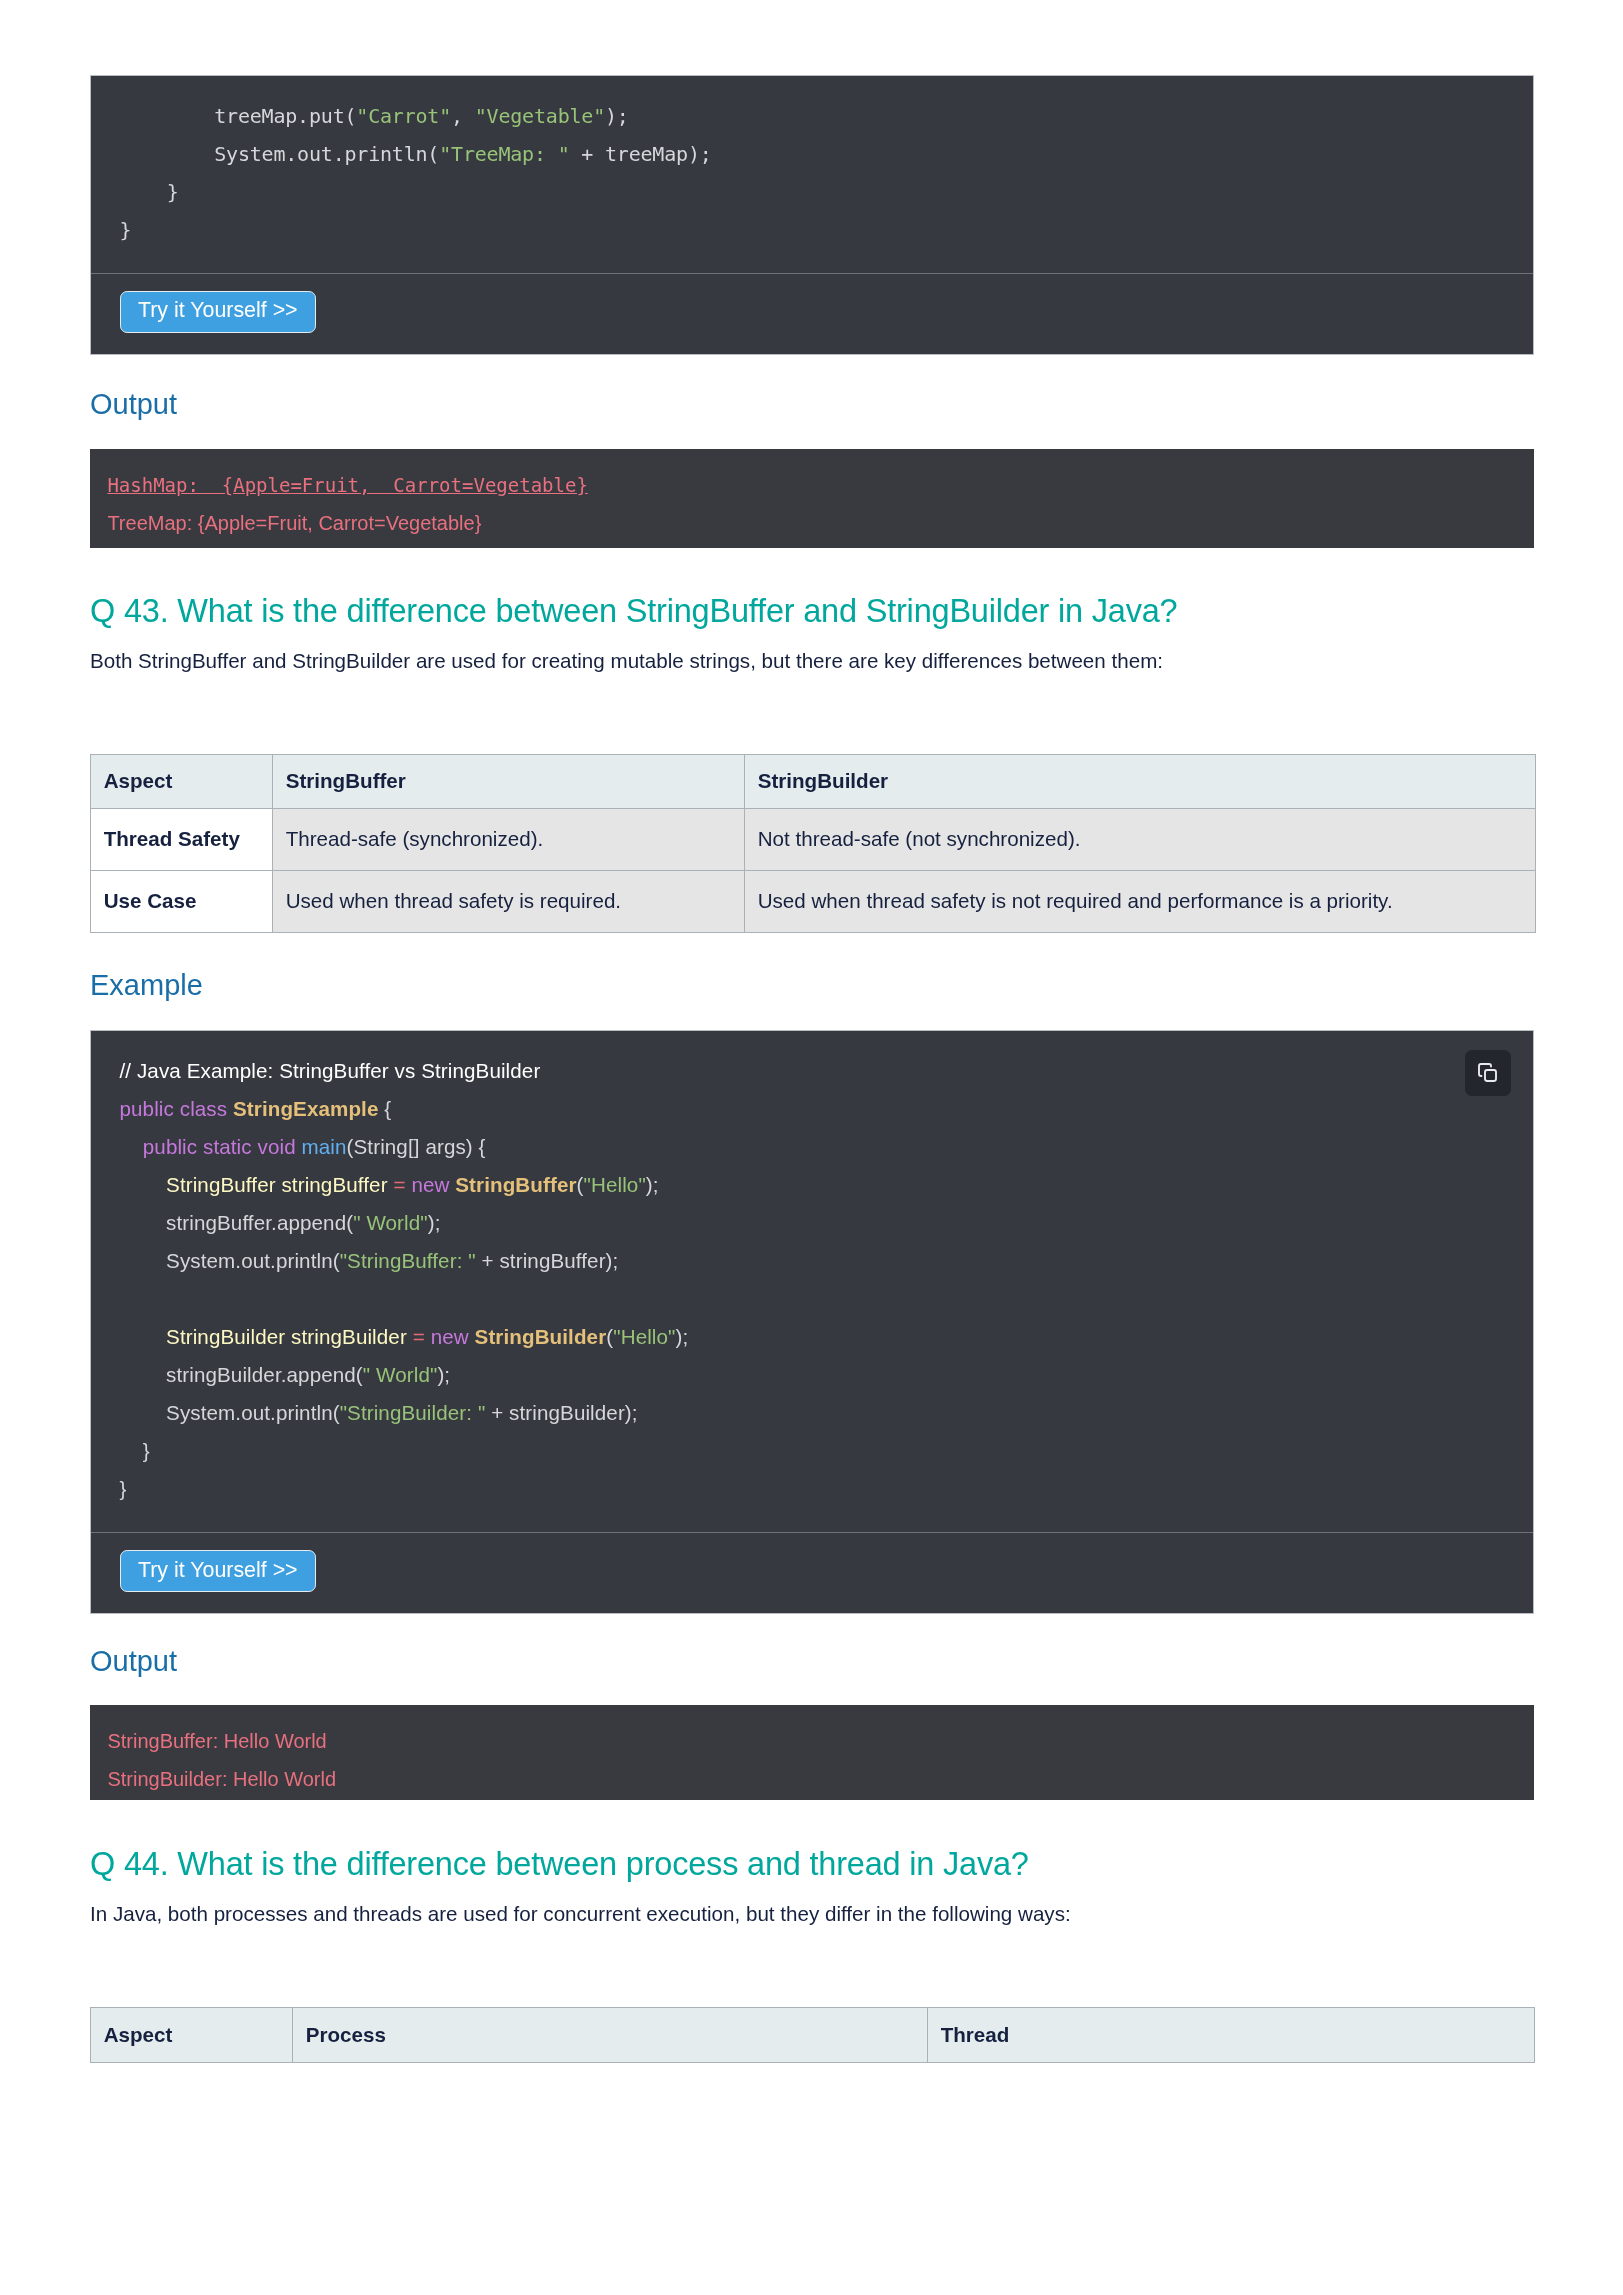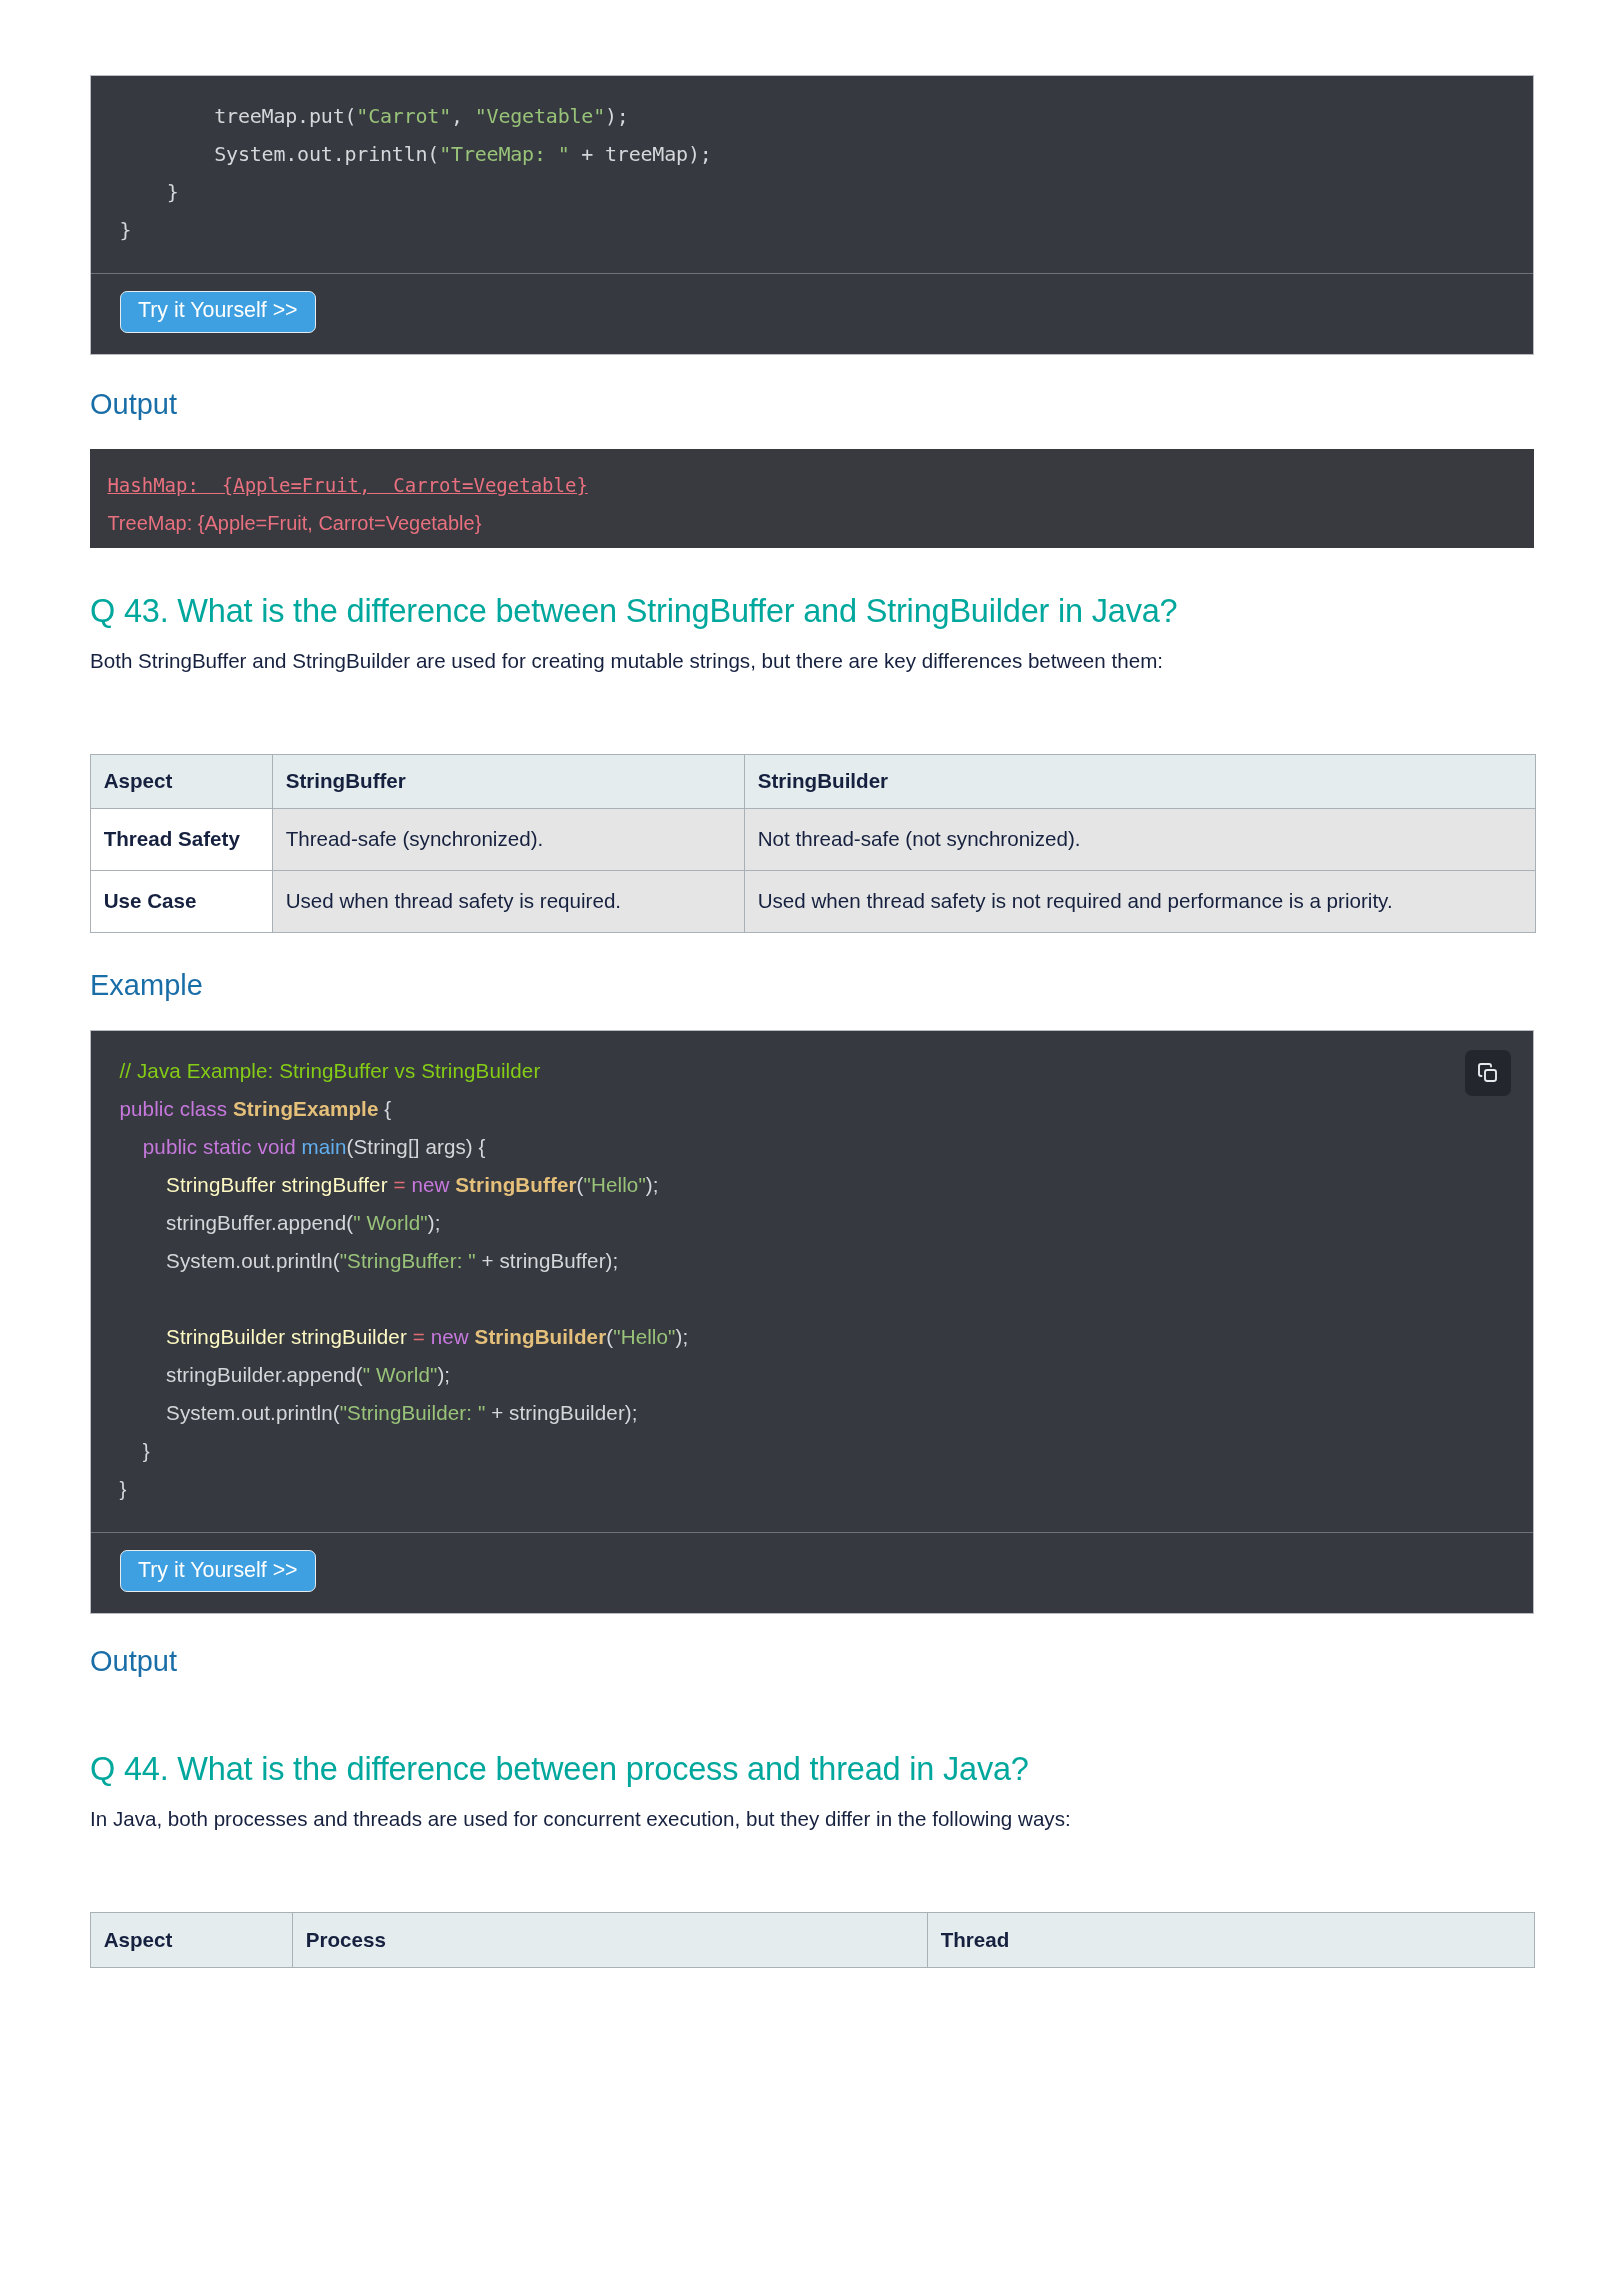--- a/index.html
+++ b/index.html
@@ -47,21 +47,21 @@
     font-family: "Liberation Sans", sans-serif;
     font-size: 20.6px;
     letter-spacing: 0.1px;
   }
   .code-line { min-height: 38px; }
   .tok-str { color: #98c379; }
   .tok-kw { color: #c678dd; }
   .tok-cls { color: #e5c07b; }
   .tok-type { color: #fef9c3; }
   .tok-fn { color: #61afef; }
-  .tok-cmt { color: #84cc16; }
+  .tok-cmt { color: #ffffff; }
   .tok-op { color: #e06c75; }
   .tok-plain { color: #d5d7db; }
   .tok-bold { font-weight: bold; }
 
   .code-sep {
     height: 0.8px;
     background: #6f7378;
     margin: 0;
   }
   .code-footer {
@@ -237,20 +237,24 @@
       <div class="code-body code-body-sans" id="code2"><div class="code-line"><span class="tok-cmt">// Java Example: StringBuffer vs StringBuilder</span></div><div class="code-line"><span class="tok-kw">public class </span><span class="tok-cls tok-bold">StringExample</span><span class="tok-plain"> {</span></div><div class="code-line"><span class="tok-kw">    public static void </span><span class="tok-fn">main</span><span class="tok-plain">(String[] args) {</span></div><div class="code-line"><span class="tok-type">        StringBuffer stringBuffer </span><span class="tok-op">= </span><span class="tok-kw">new </span><span class="tok-cls tok-bold">StringBuffer</span><span class="tok-plain">(</span><span class="tok-str">"Hello"</span><span class="tok-plain">);</span></div><div class="code-line"><span class="tok-plain">        stringBuffer.append(</span><span class="tok-str">" World"</span><span class="tok-plain">);</span></div><div class="code-line"><span class="tok-plain">        System.out.println(</span><span class="tok-str">"StringBuffer: "</span><span class="tok-plain"> + stringBuffer);</span></div><div class="code-line"><span class="tok-plain"> </span></div><div class="code-line"><span class="tok-type">        StringBuilder stringBuilder </span><span class="tok-op">= </span><span class="tok-kw">new </span><span class="tok-cls tok-bold">StringBuilder</span><span class="tok-plain">(</span><span class="tok-str">"Hello"</span><span class="tok-plain">);</span></div><div class="code-line"><span class="tok-plain">        stringBuilder.append(</span><span class="tok-str">" World"</span><span class="tok-plain">);</span></div><div class="code-line"><span class="tok-plain">        System.out.println(</span><span class="tok-str">"StringBuilder: "</span><span class="tok-plain"> + stringBuilder);</span></div><div class="code-line"><span class="tok-plain">    }</span></div><div class="code-line"><span class="tok-plain">}</span></div></div>
       <div class="code-sep"></div>
       <div class="code-footer">
         <span class="try-btn">Try it Yourself &gt;&gt;</span>
       </div>
     </div>
 
     <div style="height:33px"></div>
     <h3 class="h-output">Output</h3>
     <div style="height:28.5px"></div>
+    <div class="out-block" style="height:95px;">
+      <div class="out-line out-sans">StringBuffer: Hello World</div>
+      <div class="out-line out-sans">StringBuilder: Hello World</div>
+    </div>
 
     <div style="height:44px"></div>
     <h2 class="q-head">Q 44. What is the difference between process and thread in Java?</h2>
     <div style="height:14.3px"></div>
     <p class="q-intro">In Java, both processes and threads are used for concurrent execution, but they differ in the following ways:</p>
 
     <div style="height:79px"></div>
     <table class="cmp">
       <colgroup>
         <col style="width:202px">

